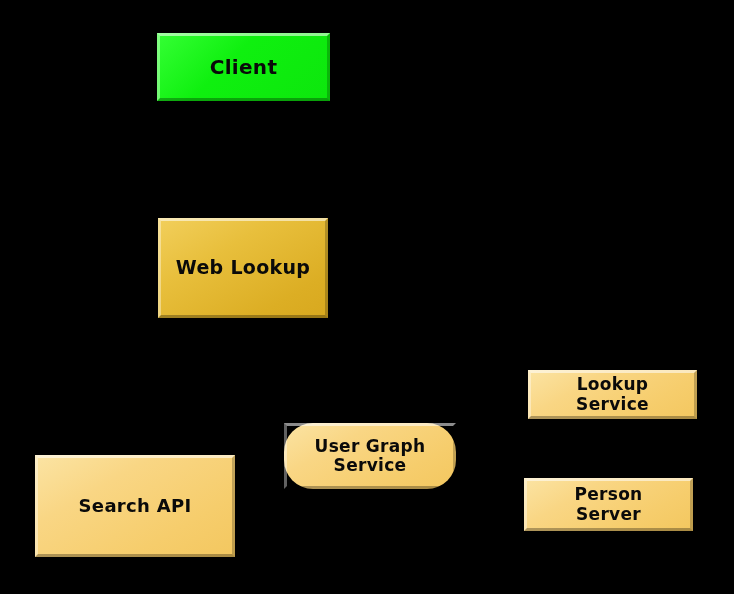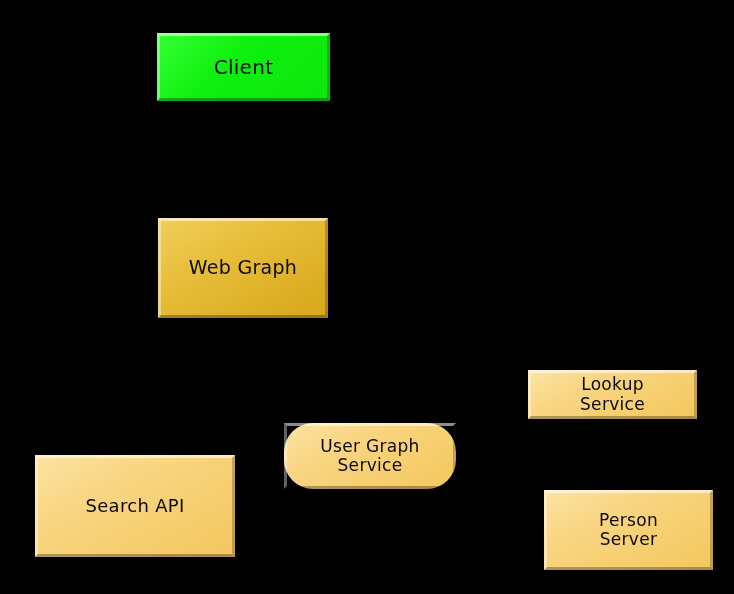--- a/index.html
+++ b/index.html
@@ -17,21 +17,21 @@
     font-family: "DejaVu Sans", sans-serif;
   }
   .node {
     position: absolute;
     display: flex;
     align-items: center;
     justify-content: center;
     text-align: center;
     box-sizing: border-box;
     color: #0a0a0a;
-    font-weight: normal;
+    font-weight: bold;
     line-height: 1.12;
     letter-spacing: 0.3px;
     user-select: none;
   }
   
   .node .plate {
     position: absolute;
     inset: 0;
     border-top: 3px solid rgba(255,255,255,0.55);
     border-left: 3px solid rgba(255,255,255,0.38);
@@ -63,36 +63,36 @@
 
 <div id="canvas" style="background: rgb(0, 0, 0);">
 
   <div class="node fill-green" id="node-client" style="left: 157px; top: 33px; width: 173px; height: 68px; font-size: 20px; color: rgb(10, 10, 10);">
     <span class="plate"></span>
     <span class="node-label">Client</span>
   </div>
 
   <div class="node fill-gold-dark" id="node-web-server" style="left: 158px; top: 218px; width: 170px; height: 100px; font-size: 19px; color: rgb(10, 10, 10);">
     <span class="plate"></span>
-    <span class="node-label">Web Graph</span>
+    <span class="node-label">Web Lookup</span>
   </div>
 
   <div class="node fill-gold-light" id="node-lookup-service" style="left: 528px; top: 370px; width: 169px; height: 49px; font-size: 17px; color: rgb(10, 10, 10);">
     <span class="plate"></span>
     <span class="node-label">Lookup
 Service</span>
   </div>
 
   <div class="node fill-gold-light" id="node-user-graph-service" style="left: 284px; top: 423px; width: 172px; height: 66px; font-size: 17px; color: rgb(10, 10, 10); border-radius: 29px;">
     <span class="plate"></span>
     <span class="node-label">User Graph
 Service</span>
   </div>
 
-  <div class="node fill-gold-light" id="node-person-server" style="left: 544px; top: 478px; width: 169px; height: 80px; font-size: 17px; color: rgb(10, 10, 10); margin-top: 12px;">
+  <div class="node fill-gold-light" id="node-person-server" style="left: 524px; top: 478px; width: 169px; height: 53px; font-size: 17px; color: rgb(10, 10, 10);">
     <span class="plate"></span>
     <span class="node-label">Person
 Server</span>
   </div>
 
   <div class="node fill-gold-light" id="node-search-api" style="left: 35px; top: 455px; width: 200px; height: 102px; font-size: 18px; color: rgb(10, 10, 10);">
     <span class="plate"></span>
     <span class="node-label">Search API</span>
   </div>
 

